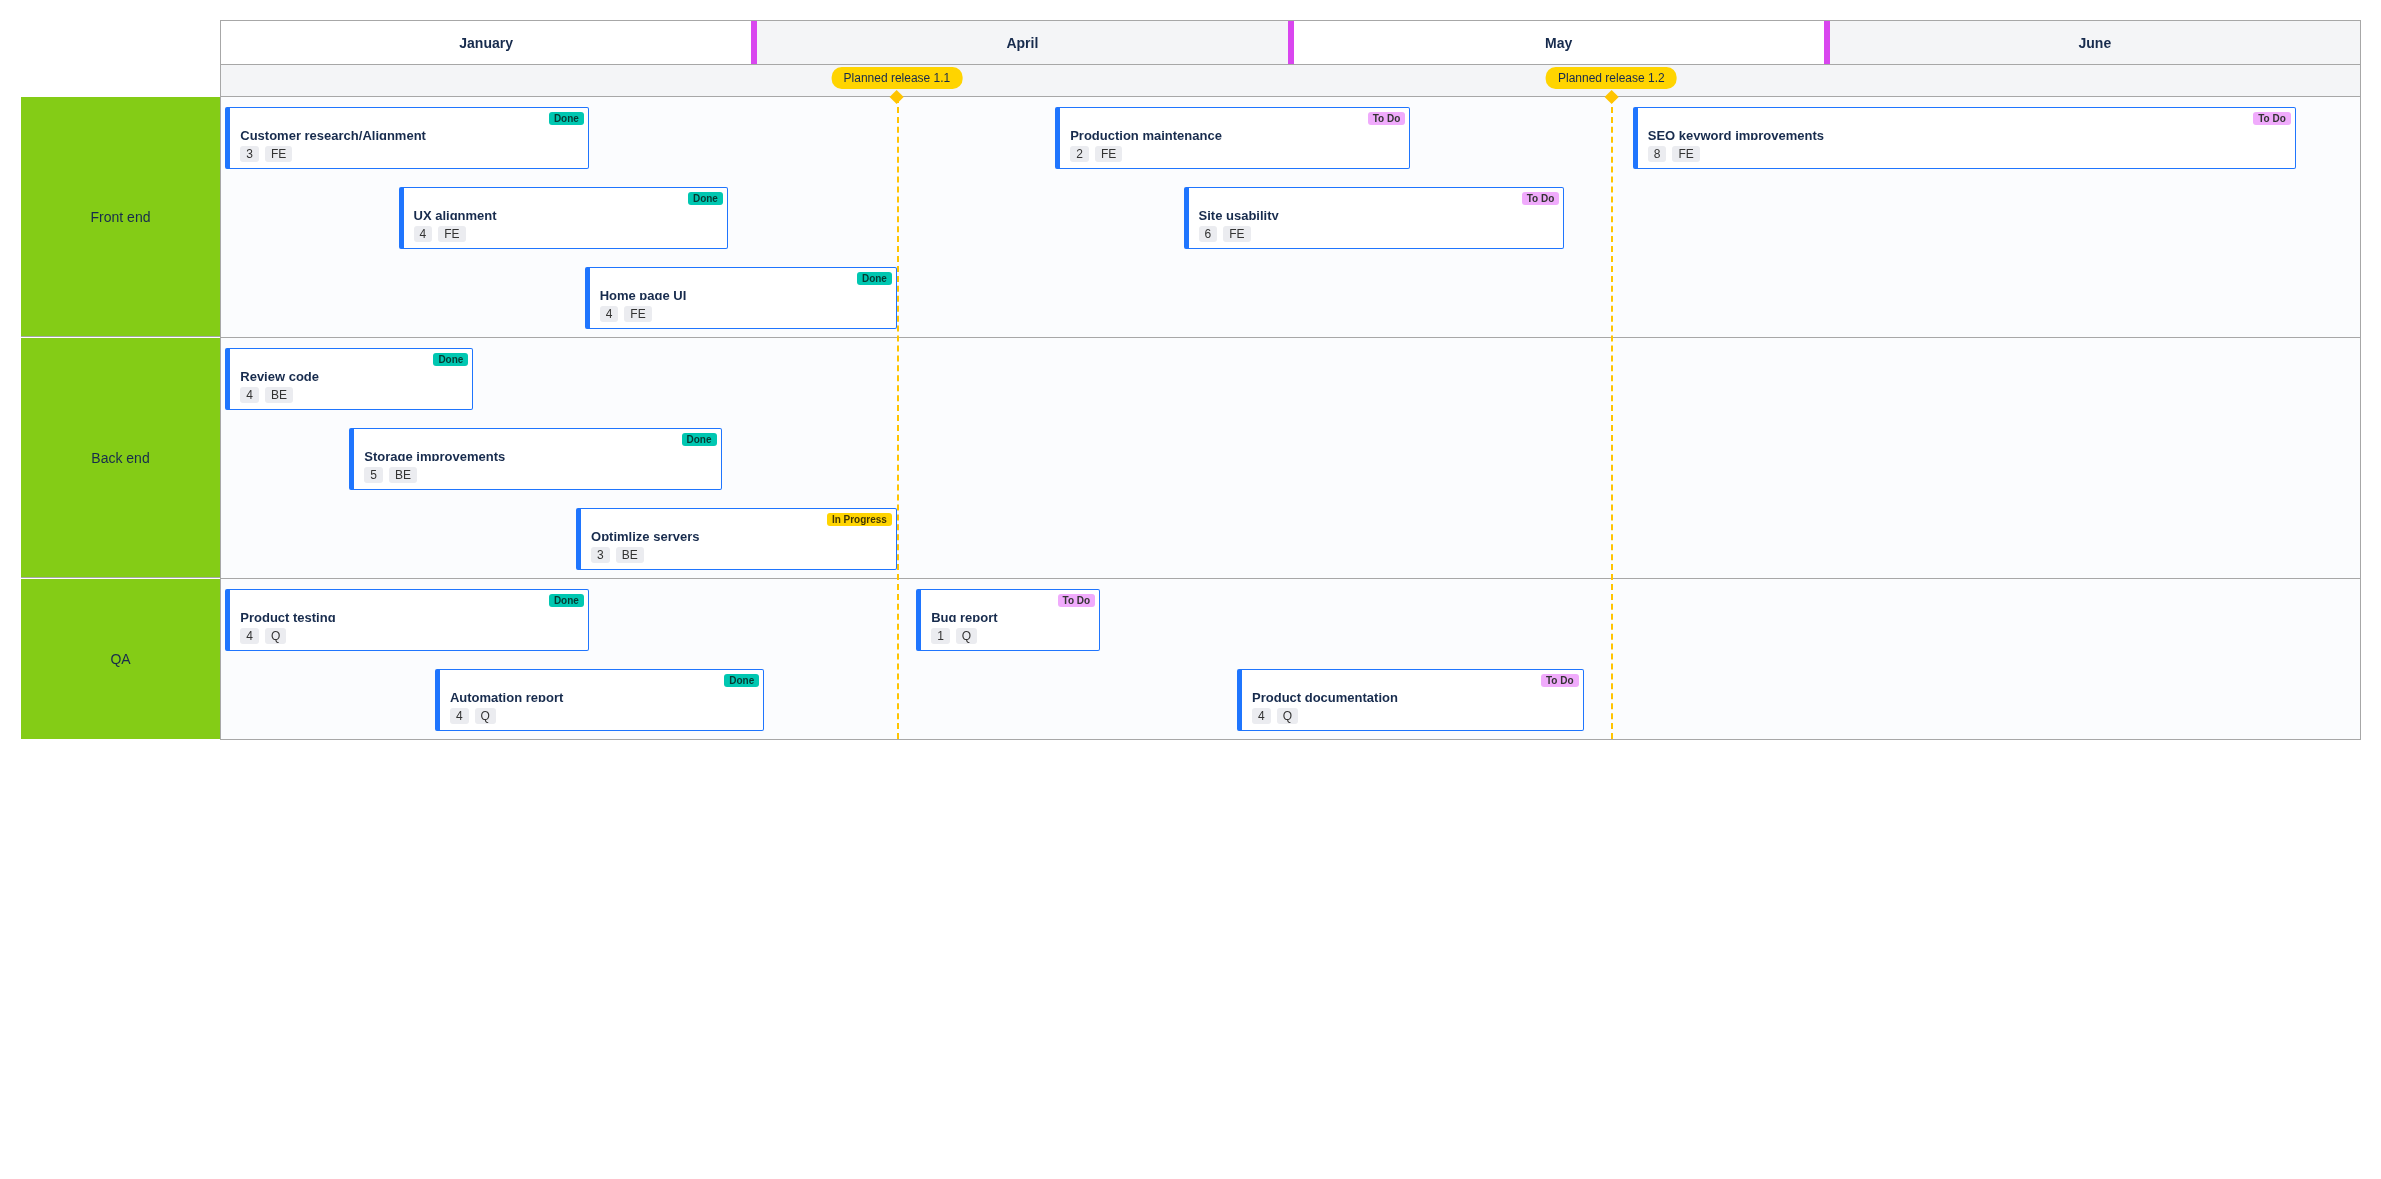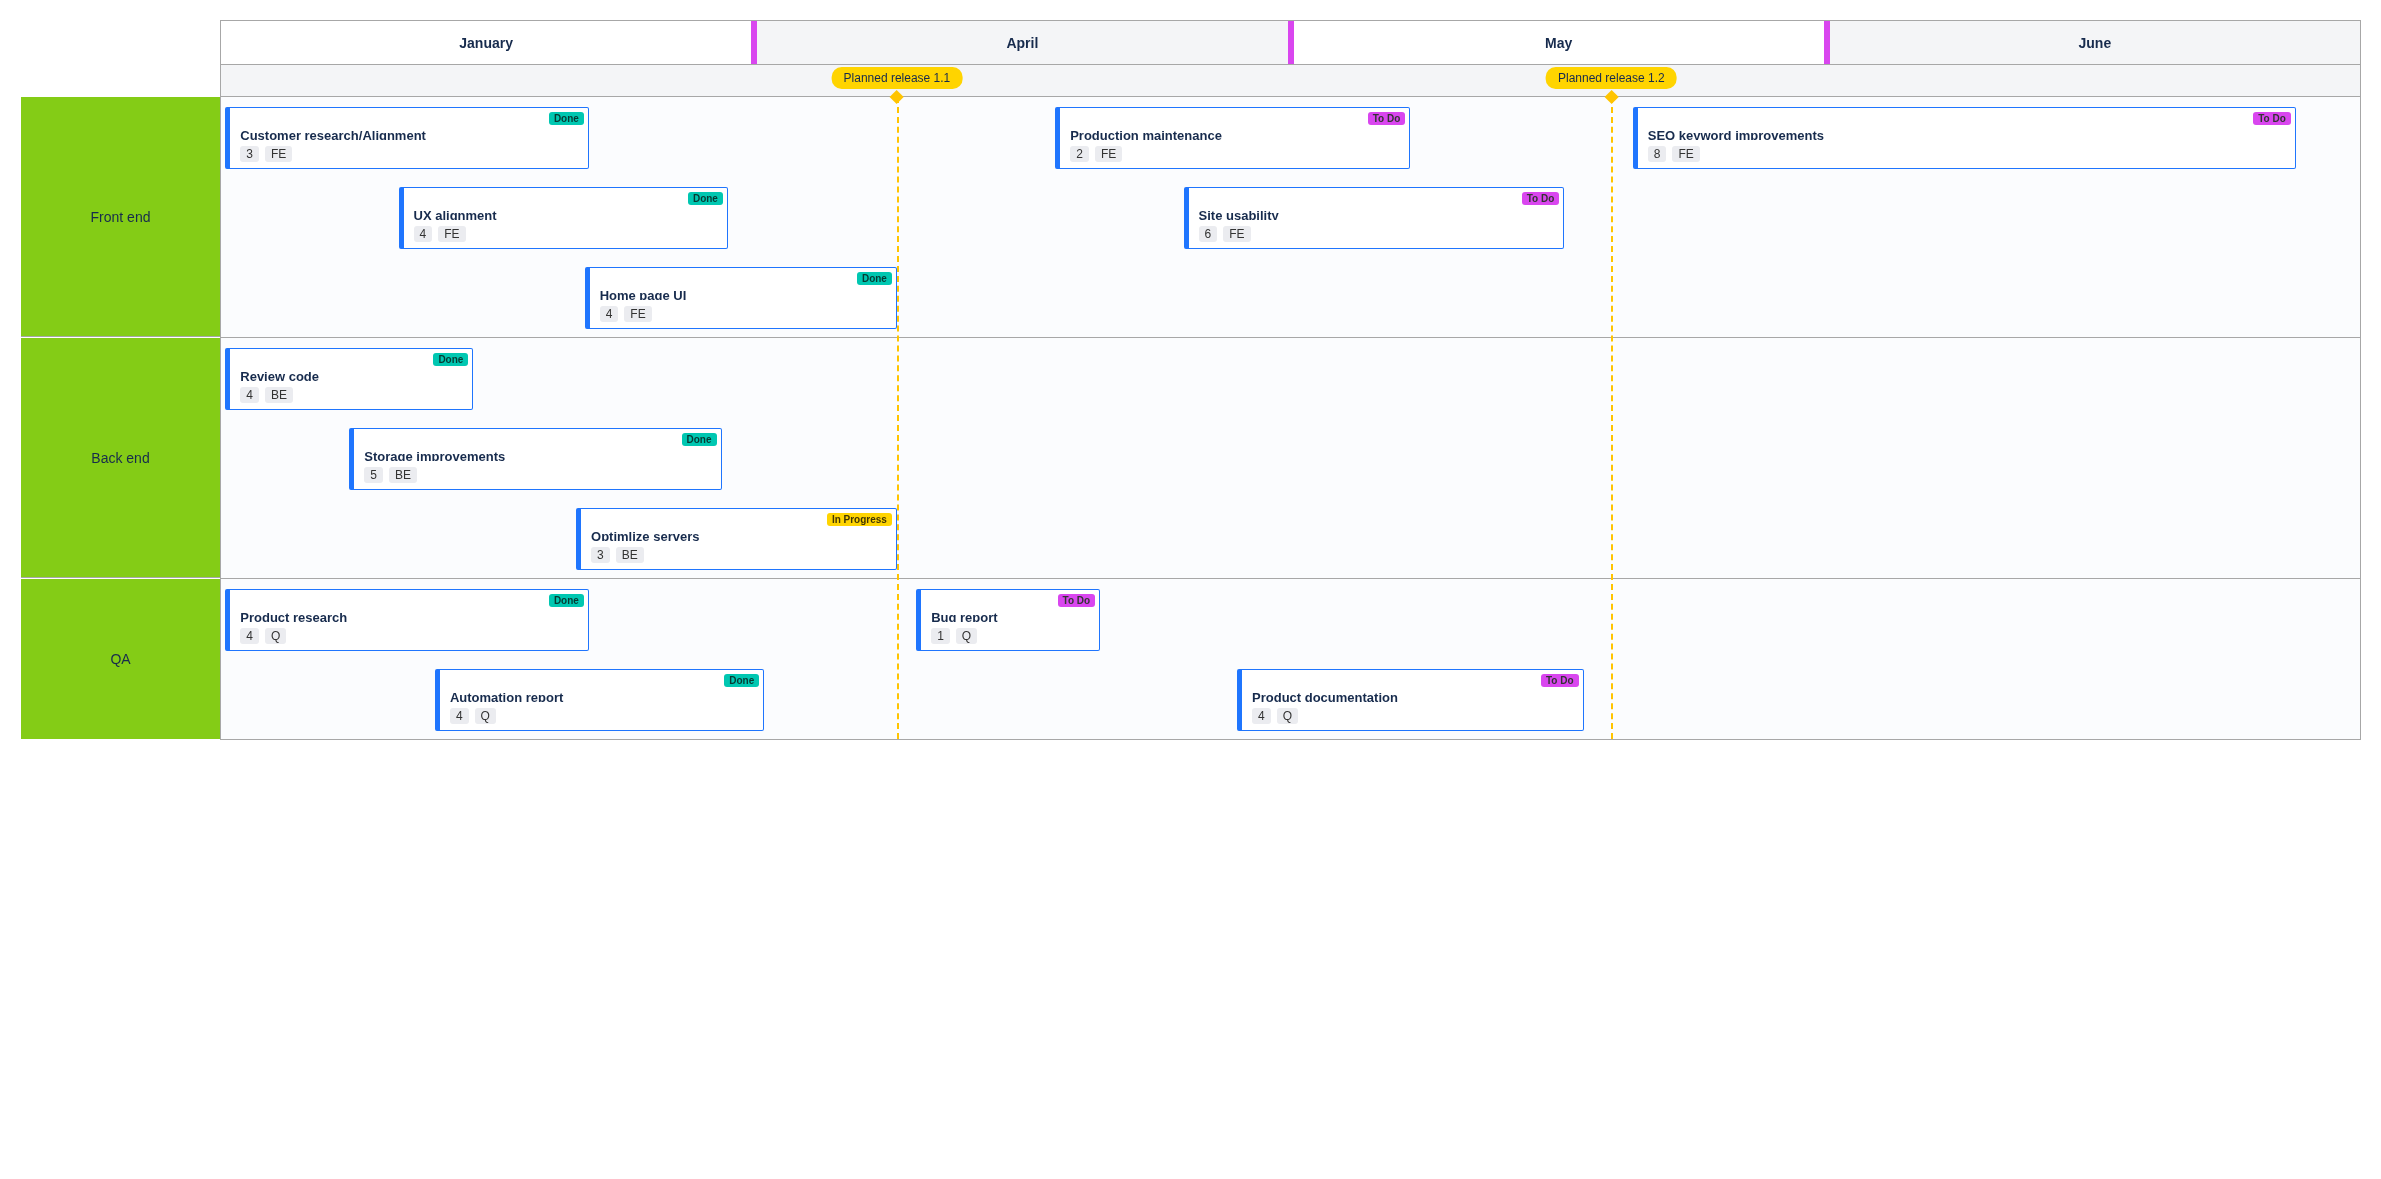--- a/index.html
+++ b/index.html
@@ -79,21 +79,21 @@
       position: absolute;
       top: 4px;
       right: 4px;
       font-size: 10px;
       font-weight: 600;
       padding: 1px 5px;
       border-radius: 3px;
       white-space: nowrap;
     }
     .status.done { background: #00c7b1; color: #063a33; }
-    .status.todo { background: #d946ef; color: #333; }
+    .status.todo { background: #f0abfc; color: #333; }
     .status.progress { background: #ffd400; color: #423600; }
     .card .title {
       font-weight: 700;
       font-size: 13px;
       margin-top: 14px;
       margin-bottom: 6px;
       white-space: nowrap;
       overflow: hidden;
       text-overflow: ellipsis;
       text-decoration: underline;
@@ -258,21 +258,21 @@
             </div>
           </div>
         </div>
       </div>
       <div class="swimlane">
         <div class="lane-label">QA</div>
         <div class="lane-body">
           <div class="row">
             <div class="card" style="left: 0.2%; width: 17%;">
               <span class="status done">Done</span>
-              <div class="title">Product research</div>
+              <div class="title">Product testing</div>
               <div class="meta">
                 <span class="pill">4</span>
                 <span class="pill">Q</span>
               </div>
             </div>
             <div class="card" style="left: 32.5%; width: 8.6%;">
               <span class="status todo">To Do</span>
               <div class="title">Bug report</div>
               <div class="meta">
                 <span class="pill">1</span>

